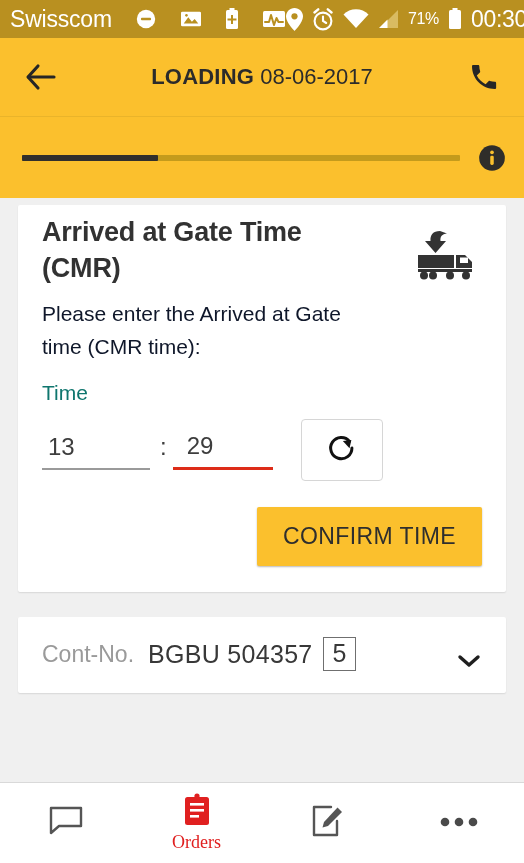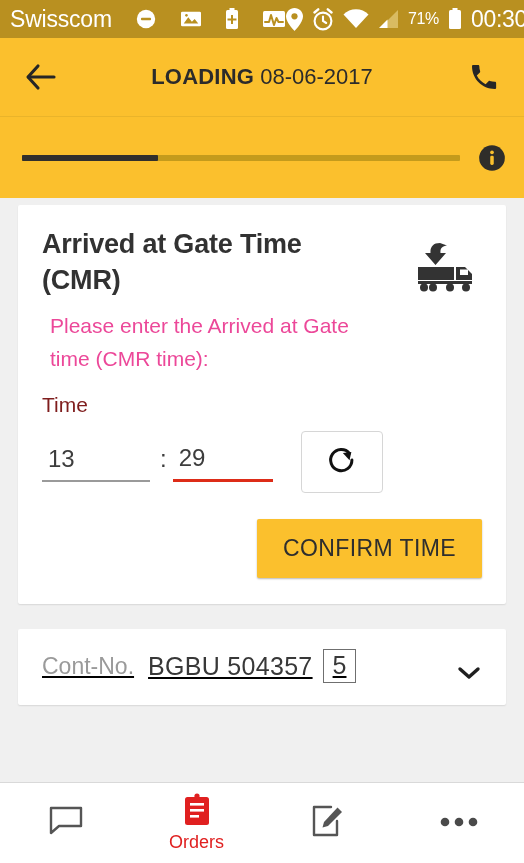--- a/index.html
+++ b/index.html
@@ -52,83 +52,83 @@
   .track .fill {
     position: absolute; left: 0; top: 0; bottom: 0;
     background: #312f2c; border-radius: 1px;
   }
   .info-btn { width: 28px; height: 28px; cursor: pointer; flex: none; }
 
   
   .page { padding: 7px 18px 0 18px; }
   .card { background: #ffffff; border-radius: 2px; box-shadow: 0 1px 1.5px rgba(0,0,0,.10); }
 
-  .card-main { padding: 22px 24px 26px 24px; }
+  .card-main { padding: 10px 24px 26px 24px; }
   .card-head { display: flex; align-items: flex-start; }
   .card-title {
     font-size: 27px; font-weight: bold; color: #323232;
     line-height: 1.32; letter-spacing: -0.2px; max-width: 320px;
   }
   .truck-icon { margin-left: auto; margin-top: 14px; flex: none; }
 
   .instructions {
-    font-size: 21px; color: #ec4899; line-height: 1.55;
-    margin-top: 12px; max-width: 330px; margin-left: 8px;
-  }
-  .time-label { font-size: 21px; color: #7f1d1d; margin-top: 18px; }
+    font-size: 21px; color: #0f172a; line-height: 1.55;
+    margin-top: 12px; max-width: 330px;
+  }
+  .time-label { font-size: 21px; color: #0f766e; margin-top: 18px; }
 
   .time-row { display: flex; align-items: center; margin-top: 14px; }
   .tfield {
     font-size: 24px; color: #3d3d3d; padding: 2px 2px 7px 6px;
     border: none; outline: none; background: transparent;
     font-family: "Liberation Sans", sans-serif;
   }
   .hour-wrap { width: 108px; border-bottom: 2px solid #9a9a9a; }
   .hour-wrap .tfield { width: 100%; }
   .colon { font-size: 24px; color: #3d3d3d; padding: 0 6px 7px 10px; }
   .min-wrap { width: 100px; border-bottom: 3px solid #dd2c18; }
-  .min-wrap .tfield { width: 100%; }
+  .min-wrap .tfield { width: 100%; margin-left: 8px; }
   .refresh-btn {
     margin-left: 28px; width: 82px; height: 62px;
     border: 1px solid #d6d6d6; border-radius: 4px; background: #fff;
     display: flex; align-items: center; justify-content: center; cursor: pointer;
   }
 
   .confirm-row { display: flex; justify-content: flex-end; margin-top: 26px; }
   .confirm-btn {
     background: #fbc02d; border: none; border-radius: 2px;
     padding: 16px 26px; font-size: 23px; color: #2e2e2e;
     letter-spacing: 0.4px; cursor: pointer;
     box-shadow: 0 1px 2px rgba(0,0,0,.28);
     font-family: "Liberation Sans", sans-serif;
     margin-left: 7px;
   }
 
   
   .card-cont { margin-top: 25px; padding: 20px 22px 18px 24px; display: flex; align-items: flex-start; }
-  .cont-body { flex: 1; text-decoration: underline; }
+  .cont-body { flex: 1; }
   .cont-line1 { display: flex; align-items: center; }
   .cont-label { font-size: 23px; color: #9a9a9a; margin-right: 14px; }
   .cont-no { font-size: 25px; color: #383838; letter-spacing: 0.3px; }
   .cont-check {
     margin-left: 10px; border: 1px solid #6f6f6f; padding: 1px 9px 2px 9px;
     font-size: 25px; color: #383838; line-height: 1.15;
   }
   .cont-meta { font-size: 19px; color: #4b4b4b; margin-top: 4px; margin-left: 124px; }
   .chev-btn { margin-left: 10px; margin-top: 14px; cursor: pointer; flex: none; }
 
   
   .bottomnav {
     position: absolute; left: 0; right: 0; bottom: 0; height: 81px;
     background: #ffffff; border-top: 1px solid #d9d9d9;
     display: flex; align-items: center;
   }
   .nav-item {
     flex: 1; height: 100%; display: flex; flex-direction: column;
-    align-items: center; justify-content: center; cursor: pointer; gap: 1px;
+    align-items: center; justify-content: center; cursor: pointer; gap: 1px; font-family: Liberation Serif, serif;
   }
   .nav-label { font-size: 18px; color: #e02020; }
 </style>
 </head>
 <body>
 
 <div id="app">
 
   <div class="statusbar">
     <div class="sb-left">

